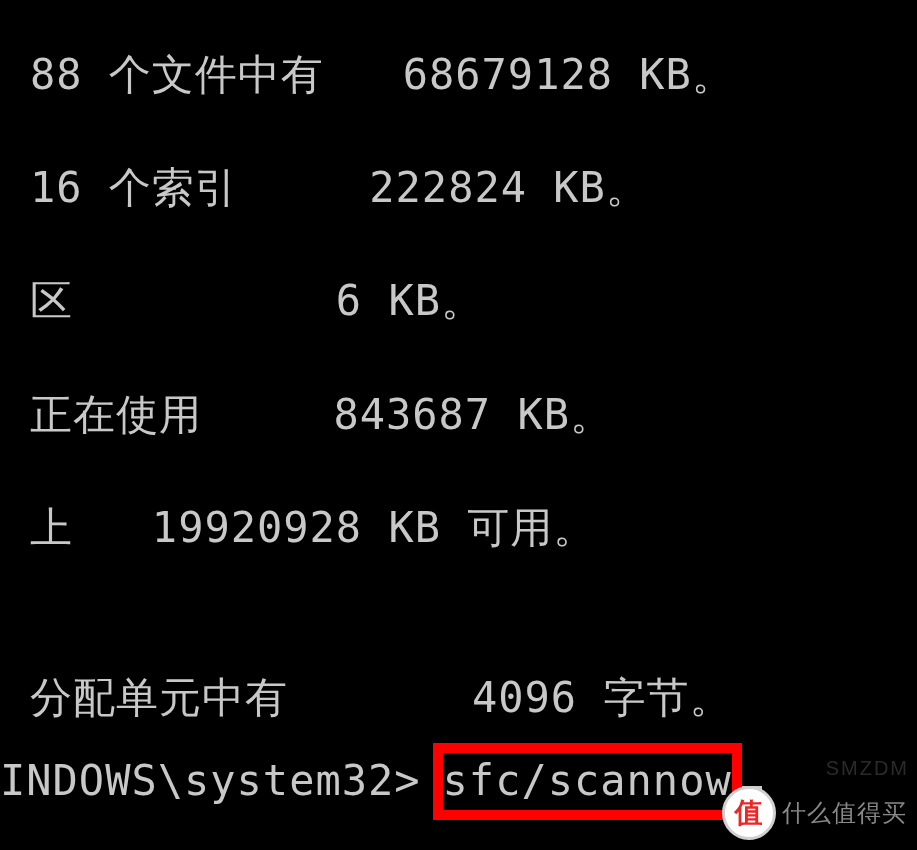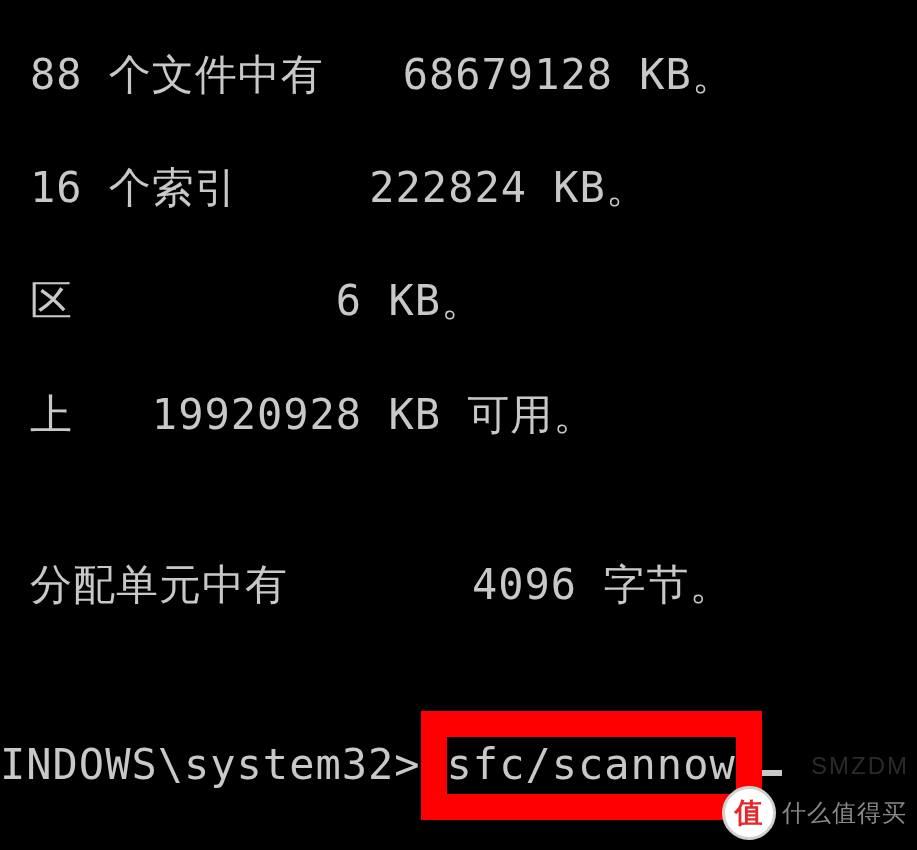--- a/index.html
+++ b/index.html
@@ -31,22 +31,23 @@
     .prompt-line {
       position: absolute;
       left: 0;
       bottom: 30px;
       white-space: pre;
     }
     .highlight-box {
       display: inline-block;
       border: 10px solid #ff0000;
       background: #ff0000;
-      padding: 16px;
+      padding: 0;
       position: relative;
+      margin-left: 12px;
     }
     .highlight-inner {
       background: #000000;
       display: inline-block;
       white-space: pre;
     }
     .cursor {
       display: inline-block;
       width: 20px;
       height: 6px;
@@ -80,32 +81,33 @@
       color: #888888;
       font-size: 24px;
       font-weight: 500;
       letter-spacing: 1px;
     }
     .watermark-corner {
       position: absolute;
       right: 8px;
       bottom: 68px;
       color: rgba(120,120,120,0.35);
-      font-size: 24px;
+      font-size: 20px;
       font-family: sans-serif;
       letter-spacing: 2px;
     }
   </style>
 </head>
 <body>
 
 <div class="terminal">
 <span class="line">88 个文件中有   68679128 KB。</span>
 <span class="line">16 个索引     222824 KB。</span>
 <span class="line">区          6 KB。</span>
+<span class="line">正在使用     843687 KB。</span>
 <span class="line">上   19920928 KB 可用。</span>
 <span class="line"></span>
 <span class="line">分配单元中有       4096 字节。</span>
 
 
 
 </div>
 
 <div class="prompt-line"><span>INDOWS\system32&gt;</span><span class="highlight-box"><span class="highlight-inner">sfc/scannow</span></span><span class="cursor"></span></div>
 

